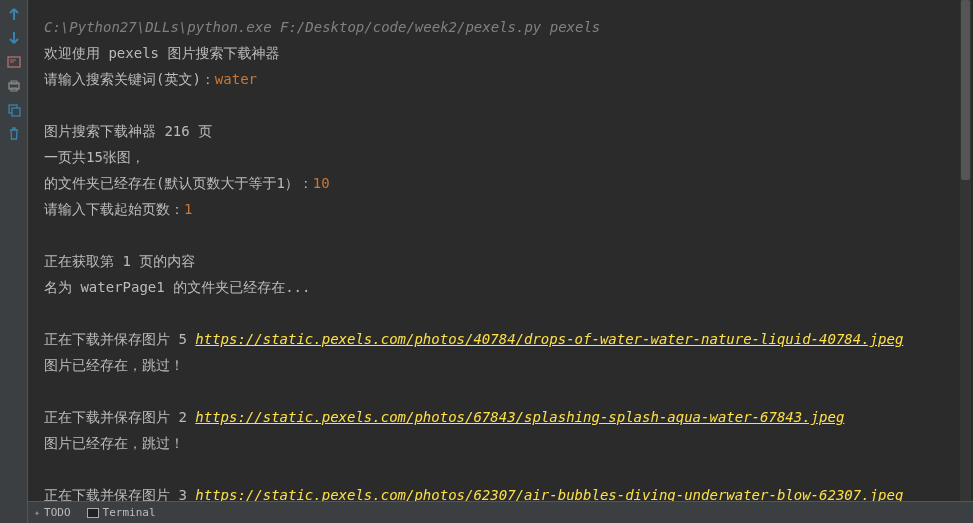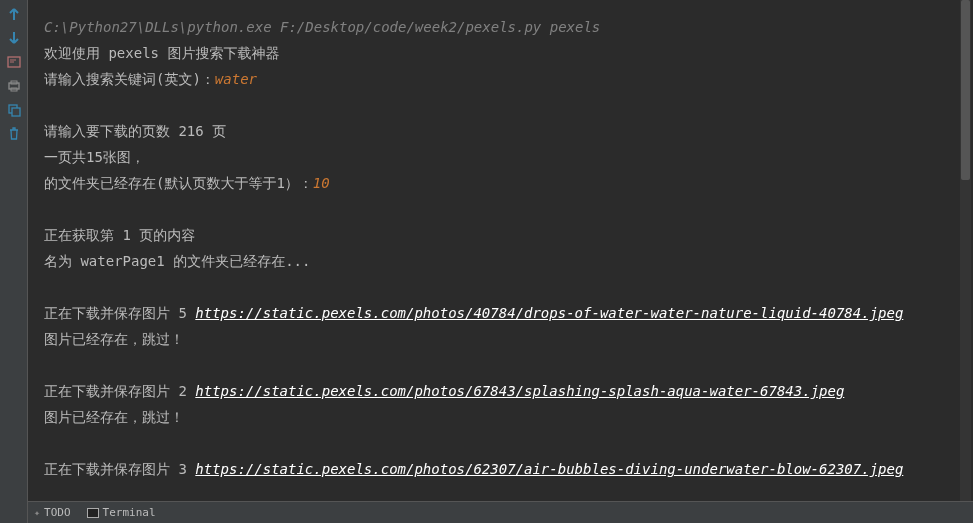--- a/index.html
+++ b/index.html
@@ -41,23 +41,23 @@
       background: #2b2b2b;
       padding: 14px 16px;
       color: #bbbbbb;
       font-size: 14px;
       line-height: 26px;
       overflow: hidden;
       position: relative;
     }
     .cmd-line { color: #808080; font-style: italic; }
     .line { white-space: pre-wrap; }
-    .user-input { color: #cc7832; font-style: italic; }
+    .user-input { color: #cc7832; }
     .url-link {
-      color: #ffffff;
+      color: #fde047;
       text-decoration: underline;
       font-style: italic;
       cursor: pointer;
       text-align: right;
     }
     .bottom-bar {
       height: 22px;
       background: #3c3f41;
       display: flex;
       align-items: center;
@@ -140,23 +140,24 @@
       </svg>
   </span>
 </div>
 
 <div class="main">
   <div class="terminal">
     <div class="line cmd-line">C:\Python27\DLLs\python.exe F:/Desktop/code/week2/pexels.py pexels</div>
     <div class="line">欢迎使用 pexels 图片搜索下载神器</div>
     <div class="line"><span>请输入搜索关键词(英文)：</span><span class="user-input">water</span></div>
     <div class="line">&nbsp;</div>
-    <div class="line"><span>请输入要下载的页数 </span><span>216</span><span> 页</span></div>
+    <div class="line"><span>图片搜索下载神器 </span><span>216</span><span> 页</span></div>
     <div class="line">一页共15张图，</div>
     <div class="line"><span>的文件夹已经存在(默认页数大于等于1）：</span><span class="user-input">10</span></div>
+    <div class="line"><span>请输入下载起始页数：</span><span class="user-input">1</span></div>
     <div class="line">&nbsp;</div>
     <div class="line">正在获取第 1 页的内容</div>
     <div class="line">名为 waterPage1 的文件夹已经存在...</div>
     <div class="line">&nbsp;</div>
     <div class="line"><span>正在下载并保存图片 5 </span><span class="url-link">https://static.pexels.com/photos/40784/drops-of-water-water-nature-liquid-40784.jpeg</span></div>
     <div class="line">图片已经存在，跳过！</div>
     <div class="line">&nbsp;</div>
     <div class="line"><span>正在下载并保存图片 2 </span><span class="url-link">https://static.pexels.com/photos/67843/splashing-splash-aqua-water-67843.jpeg</span></div>
     <div class="line">图片已经存在，跳过！</div>
     <div class="line">&nbsp;</div>

